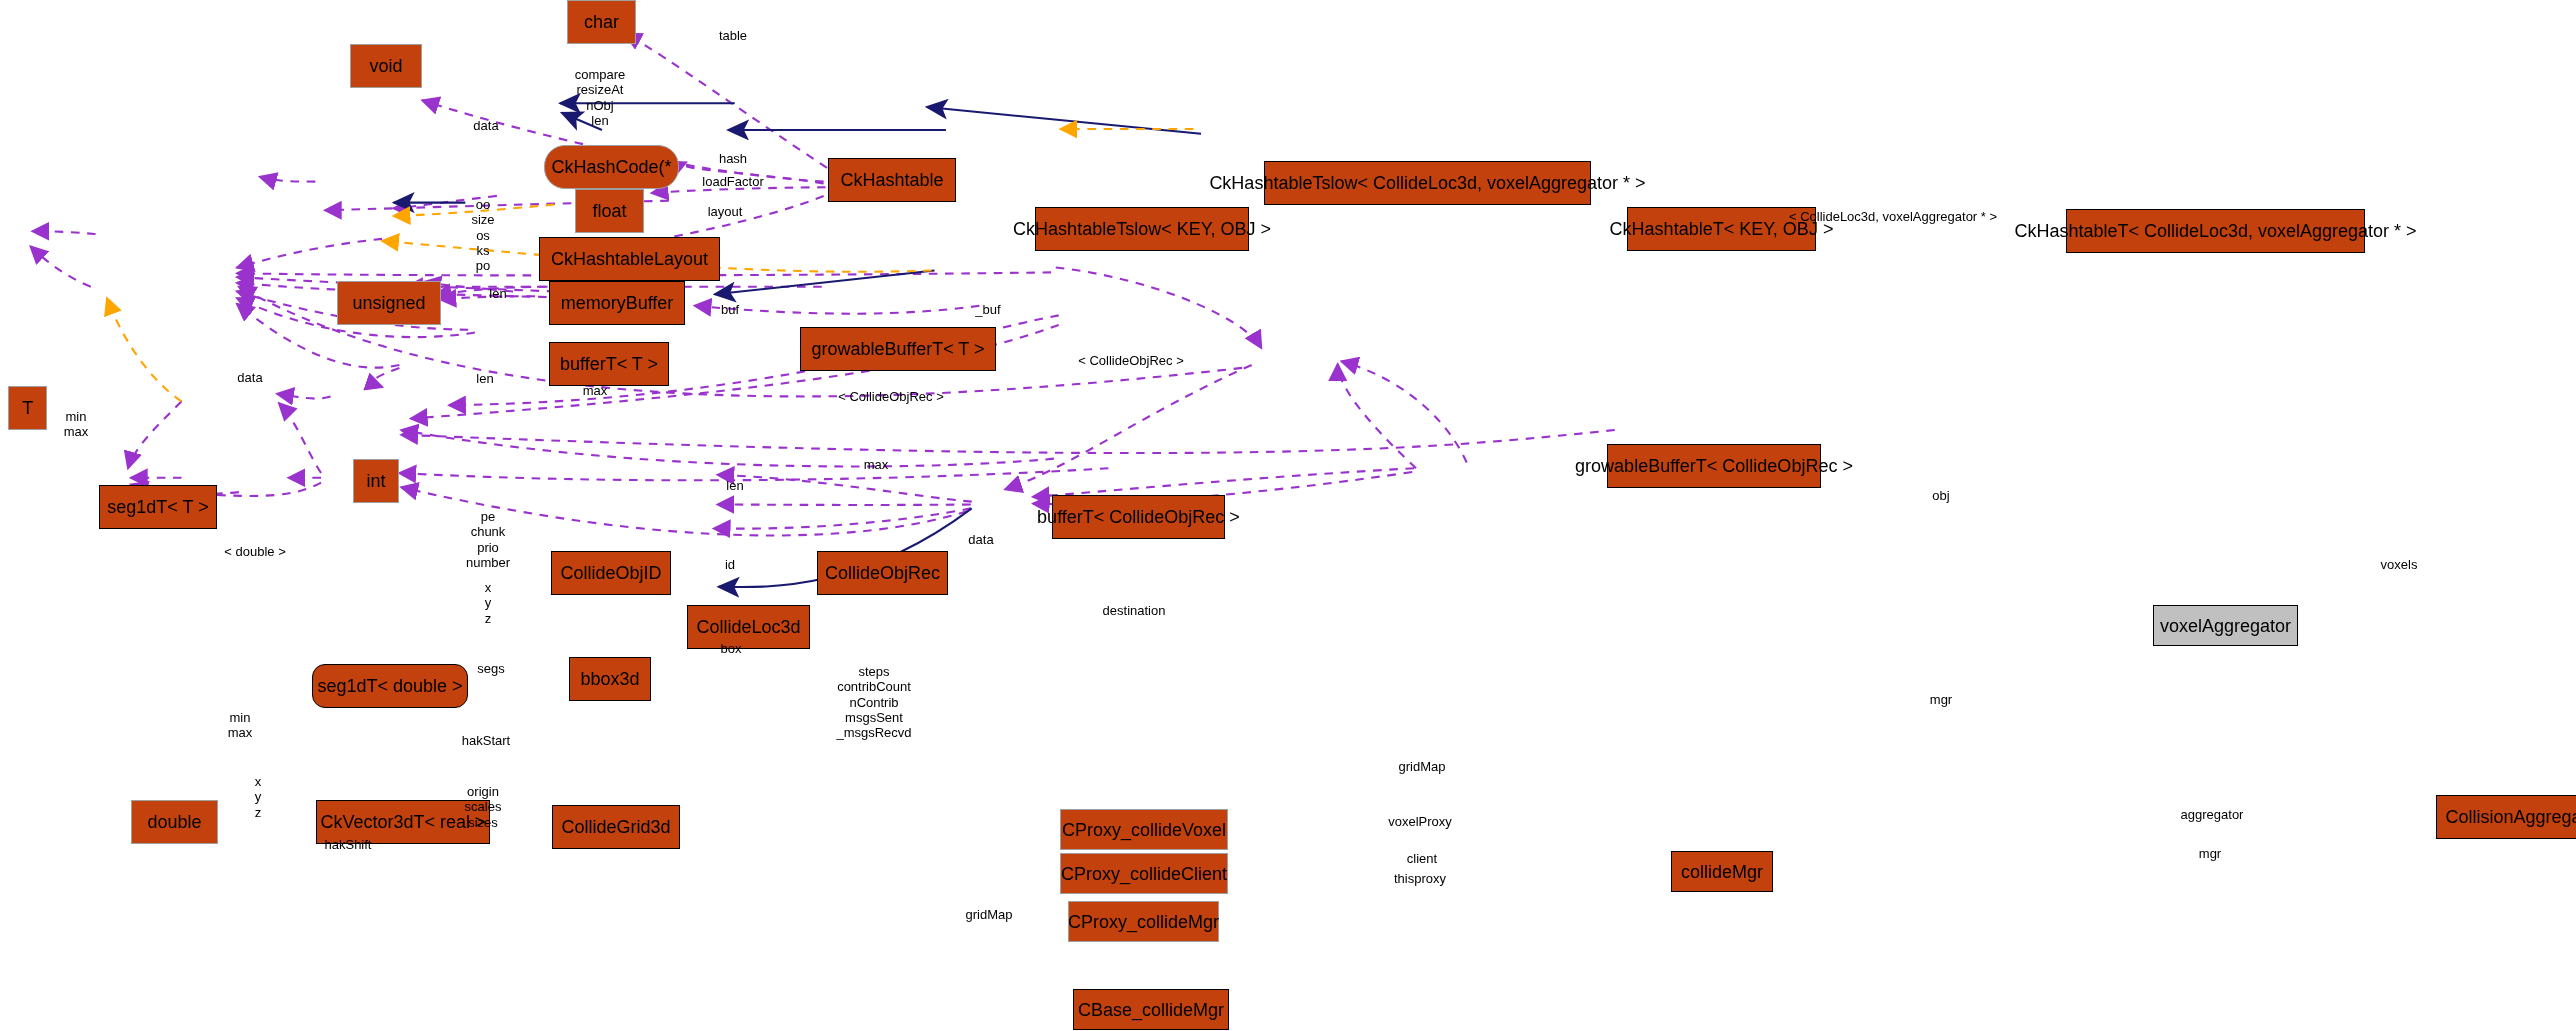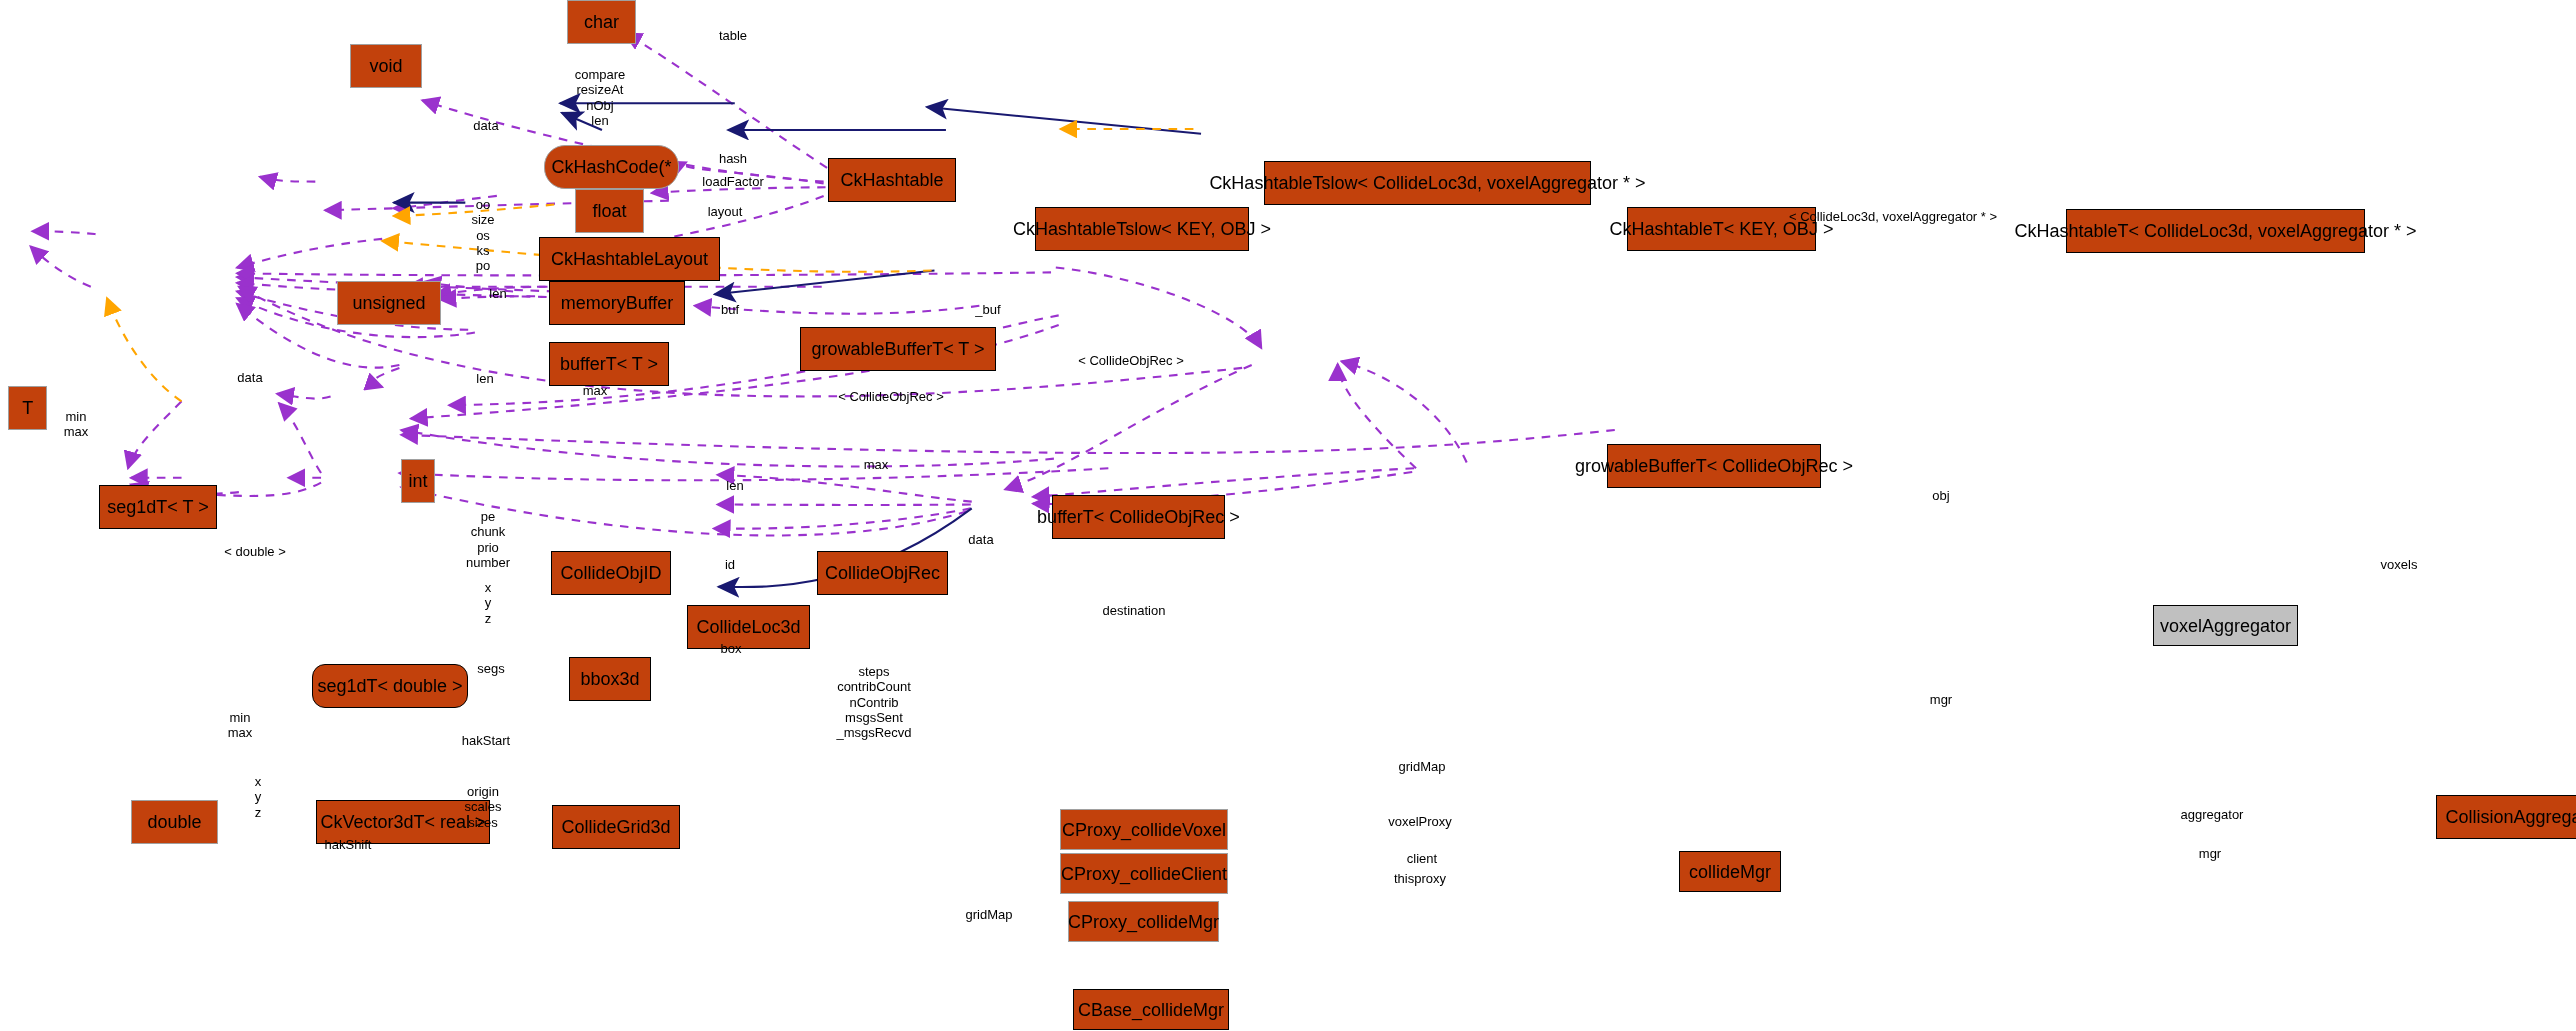--- a/index.html
+++ b/index.html
@@ -111,38 +111,38 @@
       <div class="node light" style="left: 337px; top: 281px; width: 104px; height: 44px;">unsigned</div>
       <div class="node solid" style="left: 549px; top: 281px; width: 136px; height: 44px;">memoryBuffer</div>
       <div class="node solid" style="left: 828px; top: 158px; width: 128px; height: 44px;">CkHashtable</div>
       <div class="node solid" style="left: 1264px; top: 161px; width: 327px; height: 44px;">CkHashtableTslow&lt; CollideLoc3d, voxelAggregator * &gt;</div>
       <div class="node solid" style="left: 1035px; top: 207px; width: 214px; height: 44px;">CkHashtableTslow&lt; KEY, OBJ &gt;</div>
       <div class="node solid" style="left: 1627px; top: 207px; width: 189px; height: 44px;">CkHashtableT&lt; KEY, OBJ &gt;</div>
       <div class="node solid" style="left: 2066px; top: 209px; width: 299px; height: 44px;">CkHashtableT&lt; CollideLoc3d, voxelAggregator * &gt;</div>
       <div class="node solid" style="left: 549px; top: 342px; width: 120px; height: 44px;">bufferT&lt; T &gt;</div>
       <div class="node solid" style="left: 800px; top: 327px; width: 196px; height: 44px;">growableBufferT&lt; T &gt;</div>
       <div class="node light" style="left: 8.2px; top: 386px; width: 39px; height: 44px;">T</div>
-      <div class="node light" style="left: 353px; top: 459px; width: 34px; height: 44px; margin-left: 48px;">int</div>
+      <div class="node light" style="left: 353px; top: 459px; width: 46px; height: 44px;">int</div>
       <div class="node solid" style="left: 99px; top: 485px; width: 118px; height: 44px;">seg1dT&lt; T &gt;</div>
       <div class="node solid" style="left: 1607px; top: 444px; width: 214px; height: 44px;">growableBufferT&lt; CollideObjRec &gt;</div>
       <div class="node solid" style="left: 1052px; top: 495px; width: 173px; height: 44px;">bufferT&lt; CollideObjRec &gt;</div>
       <div class="node solid" style="left: 551px; top: 551px; width: 120px; height: 44px;">CollideObjID</div>
       <div class="node solid" style="left: 817px; top: 551px; width: 131px; height: 44px;">CollideObjRec</div>
       <div class="node solid" style="left: 687px; top: 605px; width: 123px; height: 44px;">CollideLoc3d</div>
       <div class="node hl" style="left: 2153px; top: 605px; width: 145px; height: 41px;">voxelAggregator</div>
       <div class="node solid" style="left: 312px; top: 664px; width: 156px; height: 44px; border-radius: 13px;">seg1dT&lt; double &gt;</div>
       <div class="node solid" style="left: 569px; top: 657px; width: 82px; height: 44px;">bbox3d</div>
       <div class="node solid" style="left: 2436px; top: 795px; width: 176px; height: 44px;">CollisionAggregator</div>
       <div class="node light" style="left: 131px; top: 800px; width: 87px; height: 44px;">double</div>
       <div class="node solid" style="left: 316px; top: 800px; width: 174px; height: 44px;">CkVector3dT&lt; real &gt;</div>
       <div class="node solid" style="left: 552px; top: 805px; width: 128px; height: 44px;">CollideGrid3d</div>
       <div class="node light" style="left: 1060px; top: 809px; width: 168px; height: 41px;">CProxy_collideVoxel</div>
       <div class="node light" style="left: 1060px; top: 853px; width: 168px; height: 41px;">CProxy_collideClient</div>
       <div class="node light" style="left: 1068px; top: 901px; width: 151px; height: 41px;">CProxy_collideMgr</div>
-      <div class="node solid" style="left: 1671px; top: 851px; width: 102px; height: 41px; margin-left: 8px;">collideMgr</div>
+      <div class="node solid" style="left: 1671px; top: 851px; width: 102px; height: 41px;">collideMgr</div>
       <div class="node solid" style="left: 1073px; top: 989px; width: 156px; height: 41px;">CBase_collideMgr</div>
     </div>
   <div id="labels">
       <div class="elabel" style="left: 733px; top: 28px;">table</div>
       <div class="elabel" style="left: 486px; top: 118px;">data</div>
       <div class="elabel" style="left: 600px; top: 67px;">compare<br>resizeAt<br>nObj<br>len</div>
       <div class="elabel" style="left: 733px; top: 151px;">hash</div>
       <div class="elabel" style="left: 733px; top: 174px;">loadFactor</div>
       <div class="elabel" style="left: 725px; top: 204px;">layout</div>
       <div class="elabel" style="left: 483px; top: 197px;">oo<br>size<br>os<br>ks<br>po</div>

